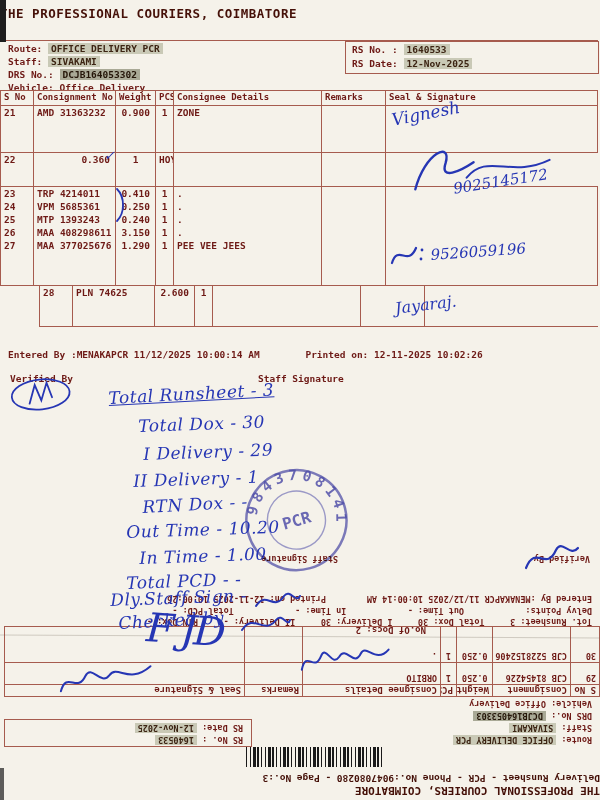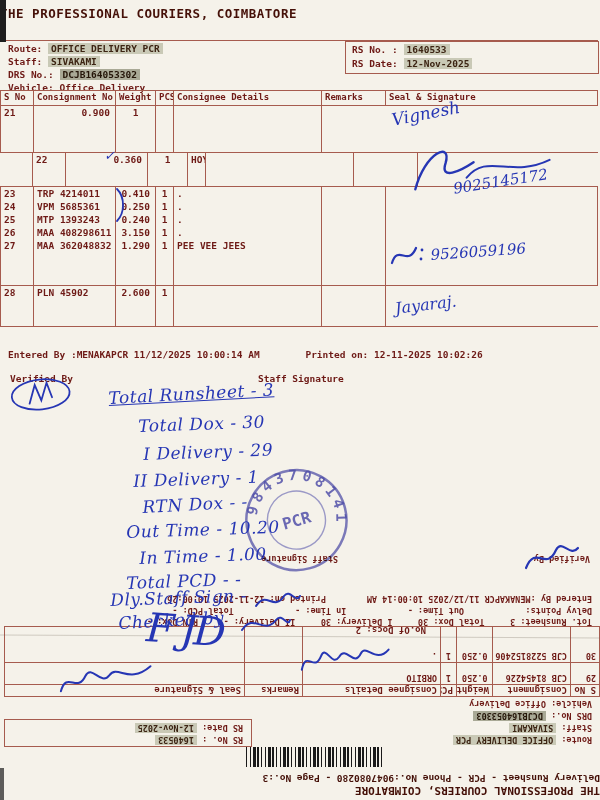--- a/index.html
+++ b/index.html
@@ -38,22 +38,22 @@
   .rsbox .iline{left:6px;}
   
   .dtable{position:absolute;left:0;top:90px;width:598px;border-top:1px solid var(--bd);font-size:9.5px;color:var(--print);font-weight:bold;}
   .trow{display:grid;grid-template-columns:34px 82px 40px 18px 148px 64px auto;align-items:stretch;}
   .trow > div{border-right:1px solid var(--bd);padding:1px 2px 0 3px;box-sizing:border-box;overflow:hidden;}
   .trow > div:first-child{border-left:1px solid var(--bd);}
   .rule{border-bottom:1px solid var(--bd);}
   .c-wt{text-align:right;padding-right:5px !important;}
   .c-pcs{text-align:center;padding:1px 0 0 !important;}
   .hd{font-size:9px;}
-  .rh-head{height:14px;} .rh-a{height:46px;} .rh-b{height:33px;padding-left:32px;}
-  .rh-s{height:13px;} .rh-note{height:12px;} .rh-c{height:46px;} .rh-d{height:40px;}
+  .rh-head{height:14px;} .rh-a{height:46px;} .rh-b{height:33px;}
+  .rh-s{height:13px;} .rh-note{height:12px;} .rh-c{height:46px;} .rh-d{height:40px;margin-left:39px;}
   .notecell{padding-left:14px !important;font-size:9px;}
   
   .fline{position:absolute;left:8px;font-size:9.5px;white-space:pre;color:var(--print);font-weight:bold;}
   
   .hw{position:absolute;z-index:3;color:var(--ink);
     font-family:"DejaVu Serif","Liberation Serif",serif;font-style:italic;
     white-space:nowrap;transform-origin:left top;}
   .ink{position:absolute;z-index:3;transform-origin:left top;}
   .note-line{font-size:17px;letter-spacing:.5px;}
   
@@ -102,22 +102,24 @@
         <div>S No</div>
         <div>Consignment No</div>
         <div>Weight</div>
         <div>PCS</div>
         <div>Consignee Details</div>
         <div>Remarks</div>
         <div>Seal &amp; Signature</div>
       </div>
       <div class="trow rh-a rule">
         <div>21</div>
+        <div>AMD 31363232</div>
         <div class="c-wt">0.900</div>
         <div class="c-pcs">1</div>
+        <div>ZONE</div>
         <div></div>
         <div></div>
       </div>
       <div class="trow rh-b rule">
         <div>22</div>
         <div class="c-wt">0.360</div>
         <div class="c-pcs">1</div>
         <div>HOYA</div>
         <div></div>
         <div></div>
@@ -153,30 +155,30 @@
         <div>26</div>
         <div>MAA 408298611</div>
         <div class="c-wt">3.150</div>
         <div class="c-pcs">1</div>
         <div>.</div>
         <div></div>
         <div></div>
       </div>
       <div class="trow rh-c rule">
         <div>27</div>
-        <div>MAA 362048832</div>
+        <div>MAA 377025676</div>
         <div class="c-wt">1.290</div>
         <div class="c-pcs">1</div>
         <div>PEE VEE JEES</div>
         <div></div>
         <div></div>
       </div>
       <div class="trow rh-d rule">
         <div>28</div>
-        <div>PLN 45902</div>
+        <div>PLN 74625</div>
         <div class="c-wt">2.600</div>
         <div class="c-pcs">1</div>
         <div></div>
         <div></div>
       </div>
     </div>
 
     <div class="fline" style="top:349px;">Entered By :MENAKAPCR 11/12/2025 10:00:14 AM        Printed on: 12-11-2025 10:02:26</div>
     <div class="fline" style="top:373px;left:10px;">Verified By</div>
     <div class="fline" style="top:373px;left:258px;">Staff Signature</div>

